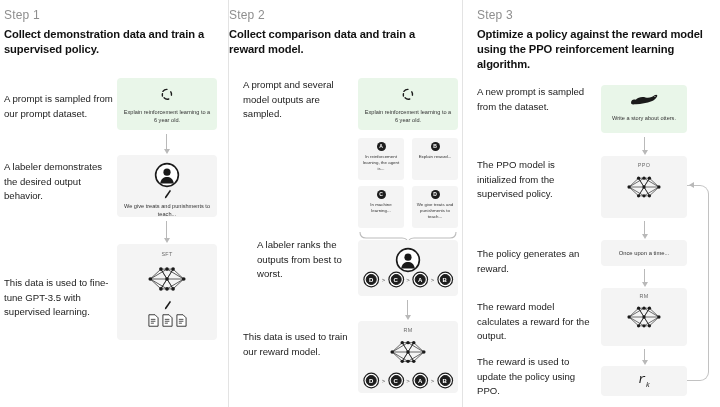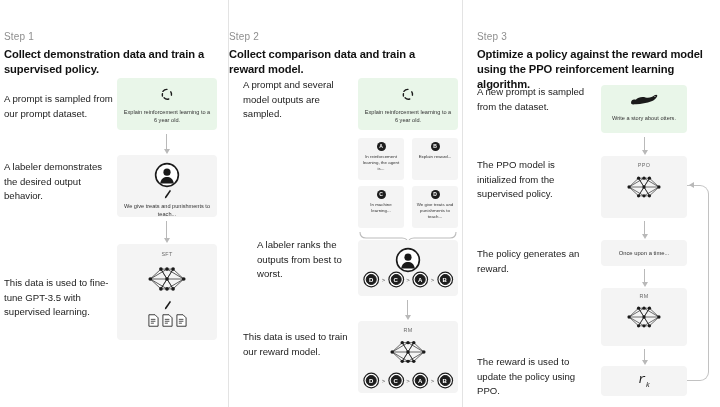--- a/index.html
+++ b/index.html
@@ -18,25 +18,24 @@
   .col {
     position: relative;
     height: 407px;
     padding: 8px 0 0 0;
   }
   .col-1 { width: 228px; padding-left: 4px; }
   .col-2 { width: 234px; border-left: 1px solid #e3e3e3; }
   .col-3 { width: 258px; padding-left: 14px; border-left: 1px solid #e3e3e3; }
 
   .step-label {
-    font-size: 10px;
+    font-size: 12px;
     color: #8e8e8e;
     letter-spacing: .2px;
     margin-bottom: 5px;
-    margin-top: 23px;
   }
   .step-title {
     font-size: 11.2px;
     font-weight: bold;
     color: #111;
     line-height: 1.32;
     letter-spacing: -.1px;
     max-width: 215px;
   }
   .col-3 .step-title { max-width: 235px; }
@@ -361,20 +360,21 @@
     </div>
   </div>
 
   <div class="col col-3">
     <div class="step-label">Step 3</div>
     <div class="step-title">Optimize a policy against the reward model using the PPO reinforcement learning algorithm.</div>
 
     <div class="desc" style="top:158px; left:14px;">The PPO model is initialized from the supervised policy.</div>
     <div class="desc" style="top:85px; left:14px;">A new prompt is sampled from the dataset.</div>
     <div class="desc" style="top:247px; left:14px;">The policy generates an reward.</div>
+    <div class="desc" style="top:300px; left:14px;">The reward model calculates a reward for the output.</div>
     <div class="desc" style="top:355px; left:14px;">The reward is used to update the policy using PPO.</div>
 
     <div class="card green" style="top:85px; left:138px; width:86px; height:48px;">
       <div class="icon-center" style="margin-top:8px;">
         <svg width="30" height="14" viewBox="0 0 40 18">
           <path d="M3 14 C2 10 5 8 9 8.6 C12 5.5 17 4.4 22 5.6 C27 6.8 31 5 34 2.6 C36.5 1 38.6 2.2 37.4 4.4 C36 7 33.6 9.4 30 10.8 C24 13.2 16 14.6 9.6 14.6 C7 14.6 4.6 15.6 3 14 Z" fill="#1a1a1a"></path>
           <circle cx="34.6" cy="4.2" r="0.7" fill="#fff"></circle>
         </svg>
       </div>
       <div class="card-text" style="margin-top:7px;">Write a story about otters.</div>

